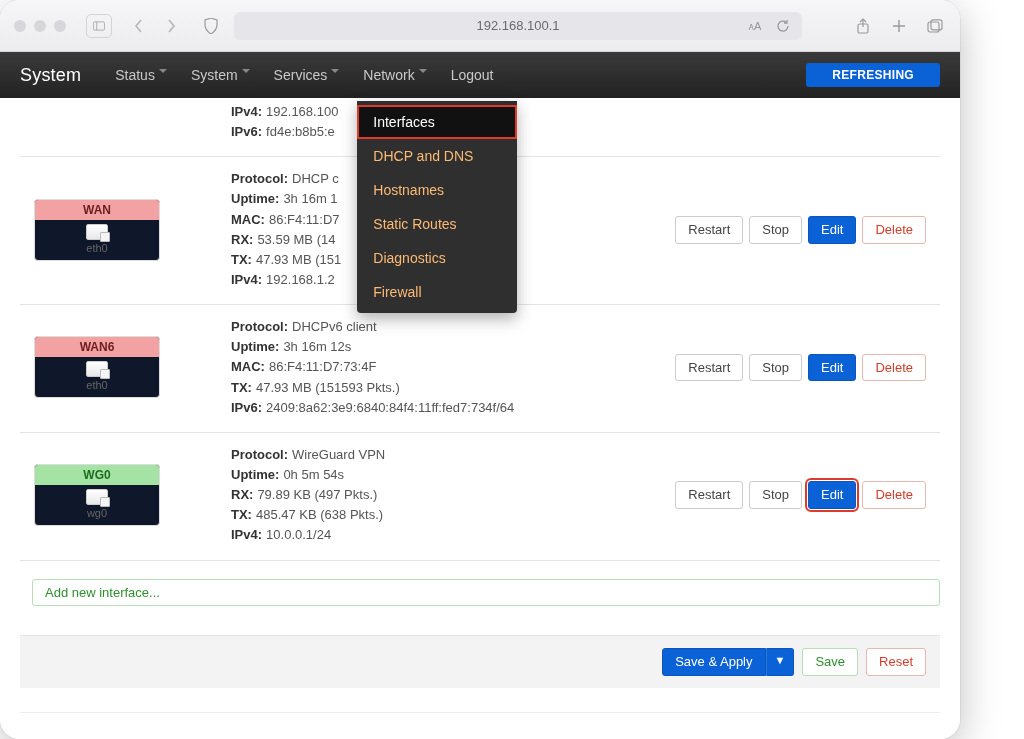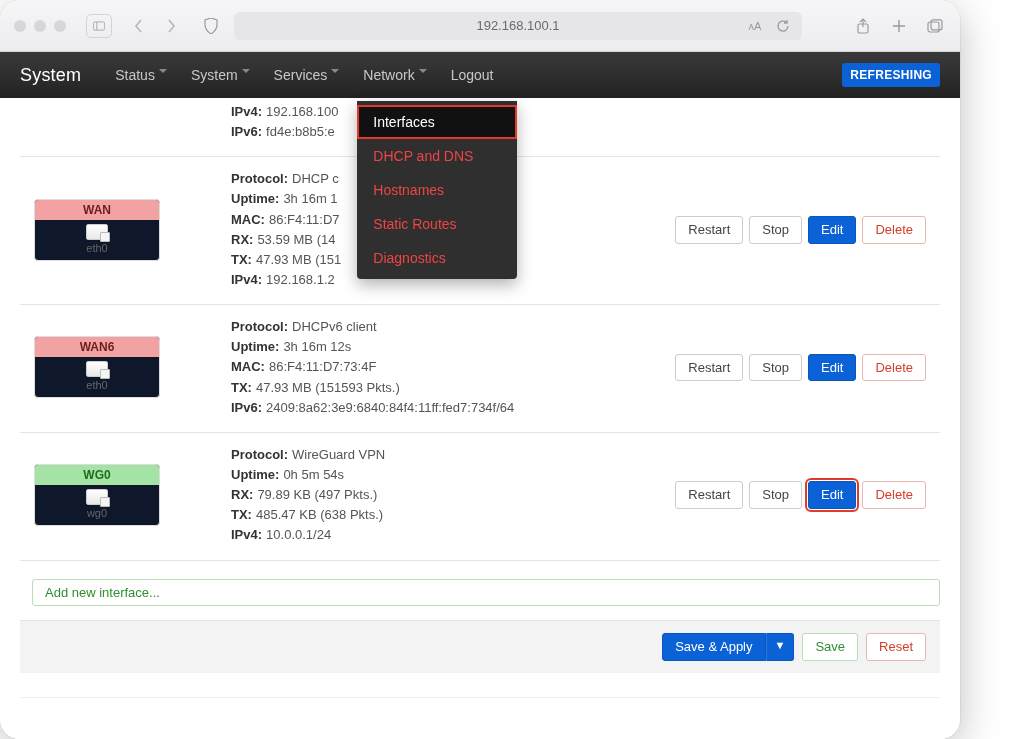--- a/index.html
+++ b/index.html
@@ -69,34 +69,34 @@
   }
   .brand { color:#fff; font-size:18px; font-weight:400; margin-right:20px; letter-spacing:0.2px;}
   .menu-item {
     color:#c8c8c8; font-size:14px; padding:12px 10px; display:flex; gap:4px;
     position:relative; cursor:default;
   }
   .caret { width:0;height:0;border-left:4px solid transparent;border-right:4px solid transparent;border-top:4px solid #888; margin-top:2px;}
   .refreshing {
     position:absolute; right:20px; top:50%; transform:translateY(-50%);
     background:#0b62d6; color:#fff; font-weight:700; font-size:12px;
-    padding:5px 8px; border-radius:3px; letter-spacing:0.3px;margin-left:20px;
+    padding:5px 26px; border-radius:3px; letter-spacing:0.3px;margin-left:20px;
   }
   
   .dropdown {
     position:absolute;
     top:46px; left:4px;
     background:#2f2f2f;
     min-width:160px;
     box-shadow:0 6px 16px rgba(0,0,0,0.3);
     border-radius:0 0 4px 4px;
     padding:4px 0;
   }
   .dd-item {
-    padding:9px 16px; color:#ef4444; font-size:14px; white-space:nowrap; cursor:default;
+    padding:9px 16px; color:#fdba74; font-size:14px; white-space:nowrap; cursor:default;
   }
   .dd-item.selected {
     background:#111; color:#fff;
     outline:2px solid #e03b2a; outline-offset:-2px;
   }
 
   
   .page {
     padding: 0 20px 20px 20px;
     height: calc(100% - 52px - 46px);
@@ -146,21 +146,21 @@
     padding:5px 12px; border-radius:3px; font-size:13px; cursor:default;
     line-height:1.2;
   }
   .btn.blue { background:#0b62d6; border-color:#0b56ba; color:#fff;}
   .btn.red  { color:#d43d2a; border-color:#e7b8b1;}
   .btn.green{ color:#2f8f2f; border-color:#b7deb7;}
   .btn.highlight { outline:2px solid #e03b2a; outline-offset:1px; border-radius:3px;}
 
   .add-row { padding:18px 0 14px 12px; border-top:1px solid #e5e5e5;}
   .footer-bar {
-    margin-top:0;
+    margin-top:15px;
     background:#f3f3f3;
     border-top:1px solid #e5e5e5;
     padding:12px 14px;
     display:flex;
     justify-content:flex-end;
     gap:8px;
   }
   .save-apply {
     display:flex;
   }
@@ -268,20 +268,21 @@
       </div>
     <div class="menu-item">
       <span>Network</span>
         <span class="caret"></span>
       <div class="dropdown">
         <div class="dd-item selected">Interfaces</div>
         <div class="dd-item">DHCP and DNS</div>
         <div class="dd-item">Hostnames</div>
         <div class="dd-item">Static Routes</div>
         <div class="dd-item">Diagnostics</div>
+        <div class="dd-item">Firewall</div>
       </div>
     </div>
     <div class="menu-item">
         <span>Logout</span>
       </div>
     <div class="refreshing">REFRESHING</div>
   </div>
 
   <div class="page">
 

